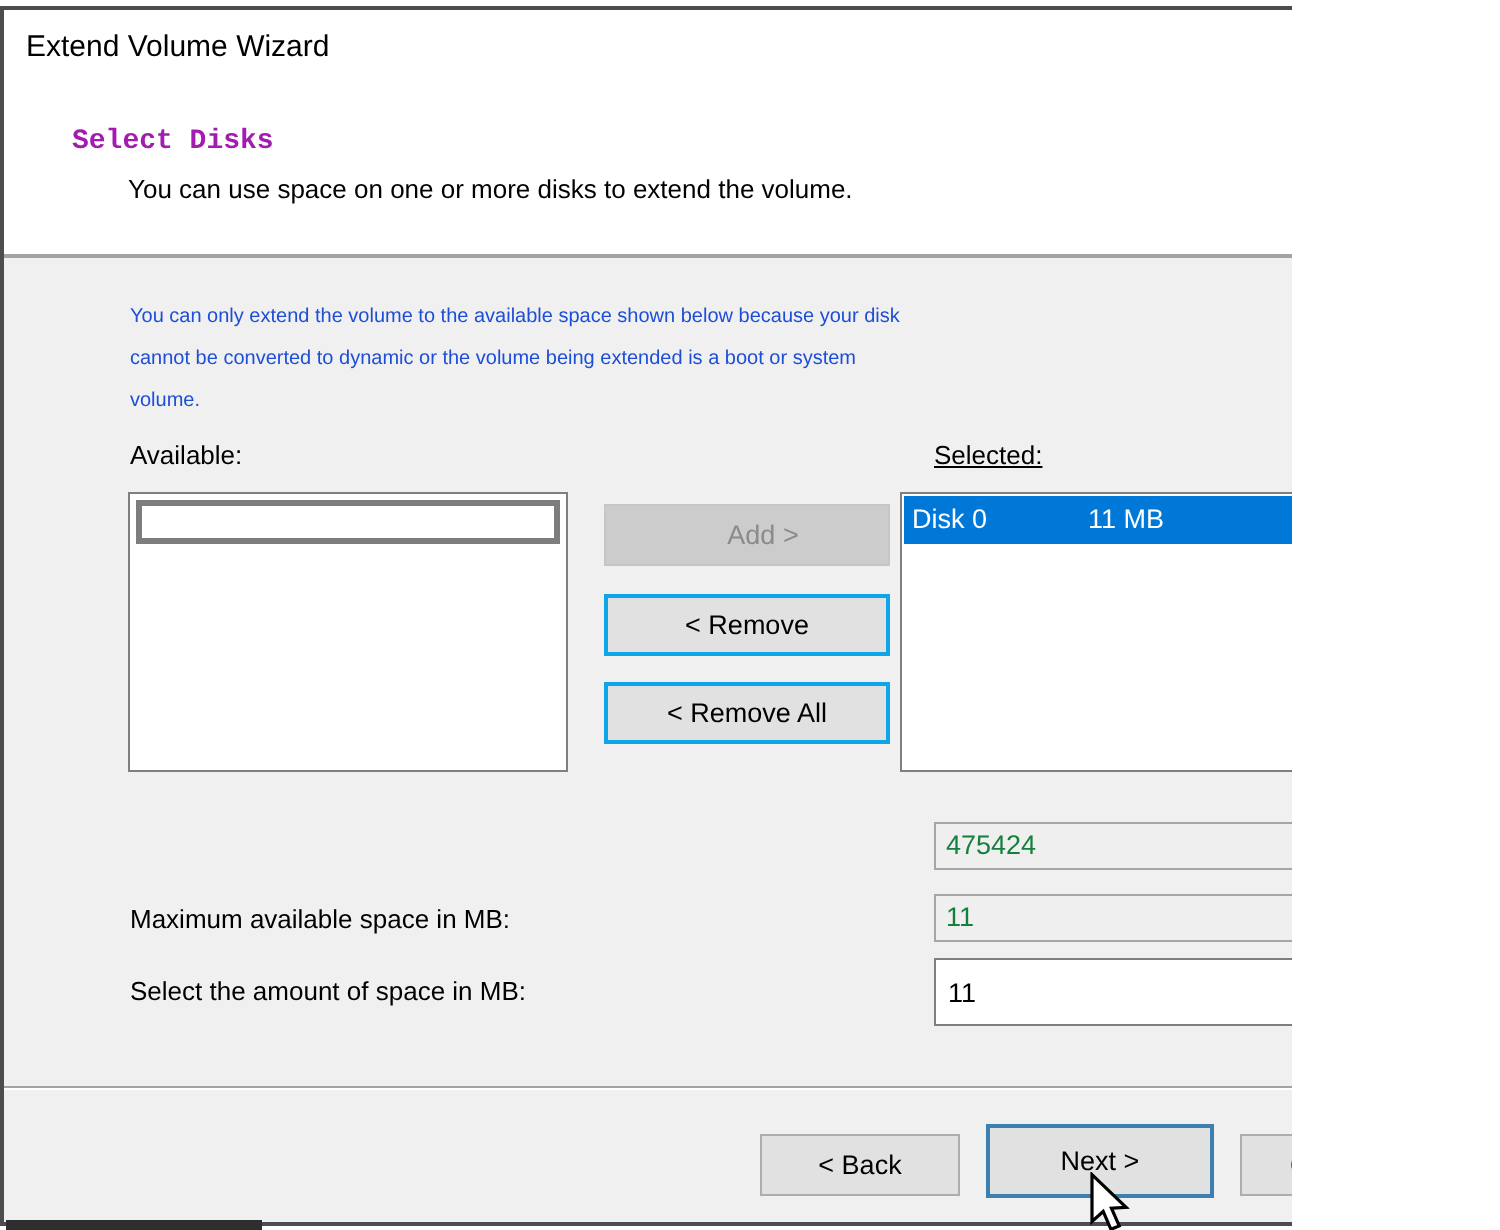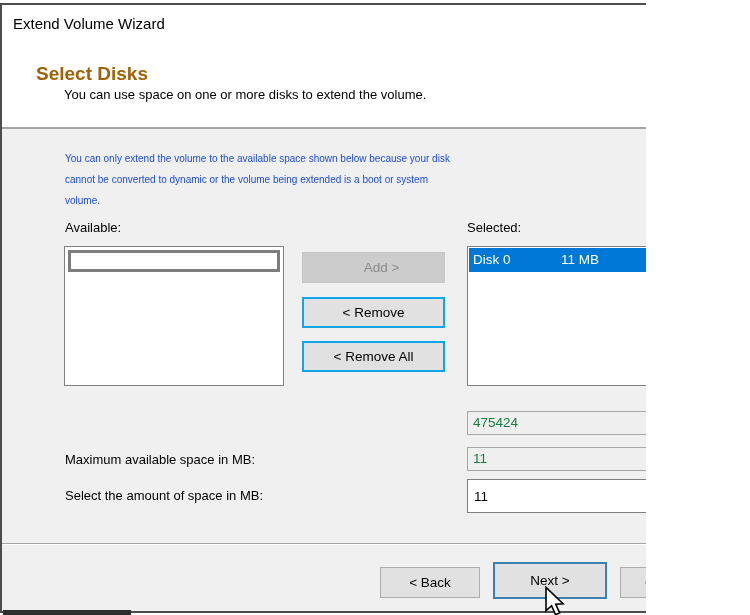--- a/index.html
+++ b/index.html
@@ -42,50 +42,51 @@
     right: 8px; top: 6px;
     width: 28px; height: 26px;
     display: flex; align-items: center; justify-content: center;
     font-size: 15px;
     color: #404040;
     cursor: default;
   }
   .heading {
     position: absolute;
     left: 34px; top: 58px;
-    font-size: 19px;
+    font-size: 14px;
     font-weight: bold;
-    color: #a16207;
+    color: #a21caf;
+    font-family: Liberation Mono, monospace;
   }
   .subheading {
     position: absolute;
     left: 62px; top: 82px;
     font-size: 13px;
     color: #000000;
   }
   .desc {
     position: absolute;
     left: 63px; top: 143px;
     font-size: 10px;
     line-height: 21px;
     color: #1d4ed8;
   }
   .col-label { position: absolute; font-size: 13px; color: #000000; }
   .lbl-available { left: 63px; top: 215px; }
-  .lbl-selected  { left: 465px; top: 215px; }
+  .lbl-selected  { left: 465px; top: 215px; text-decoration: underline; }
 
   .listbox {
     position: absolute;
     top: 241px;
     width: 220px; height: 140px;
     background: #ffffff;
     border: 1px solid #7f7f7f;
   }
   .listbox.available { left: 62px; }
-  .listbox.selected-list { left: 465px; width: 218px; }
+  .listbox.selected-list { left: 448px; width: 218px; }
   .focus-item {
     position: absolute;
     left: 3px; top: 3px; right: 3px;
     height: 22px;
     border: 3px solid #7d7d7d;
     background: #ffffff;
   }
   .sel-row {
     position: absolute;
     left: 1px; top: 1px; right: 1px;

